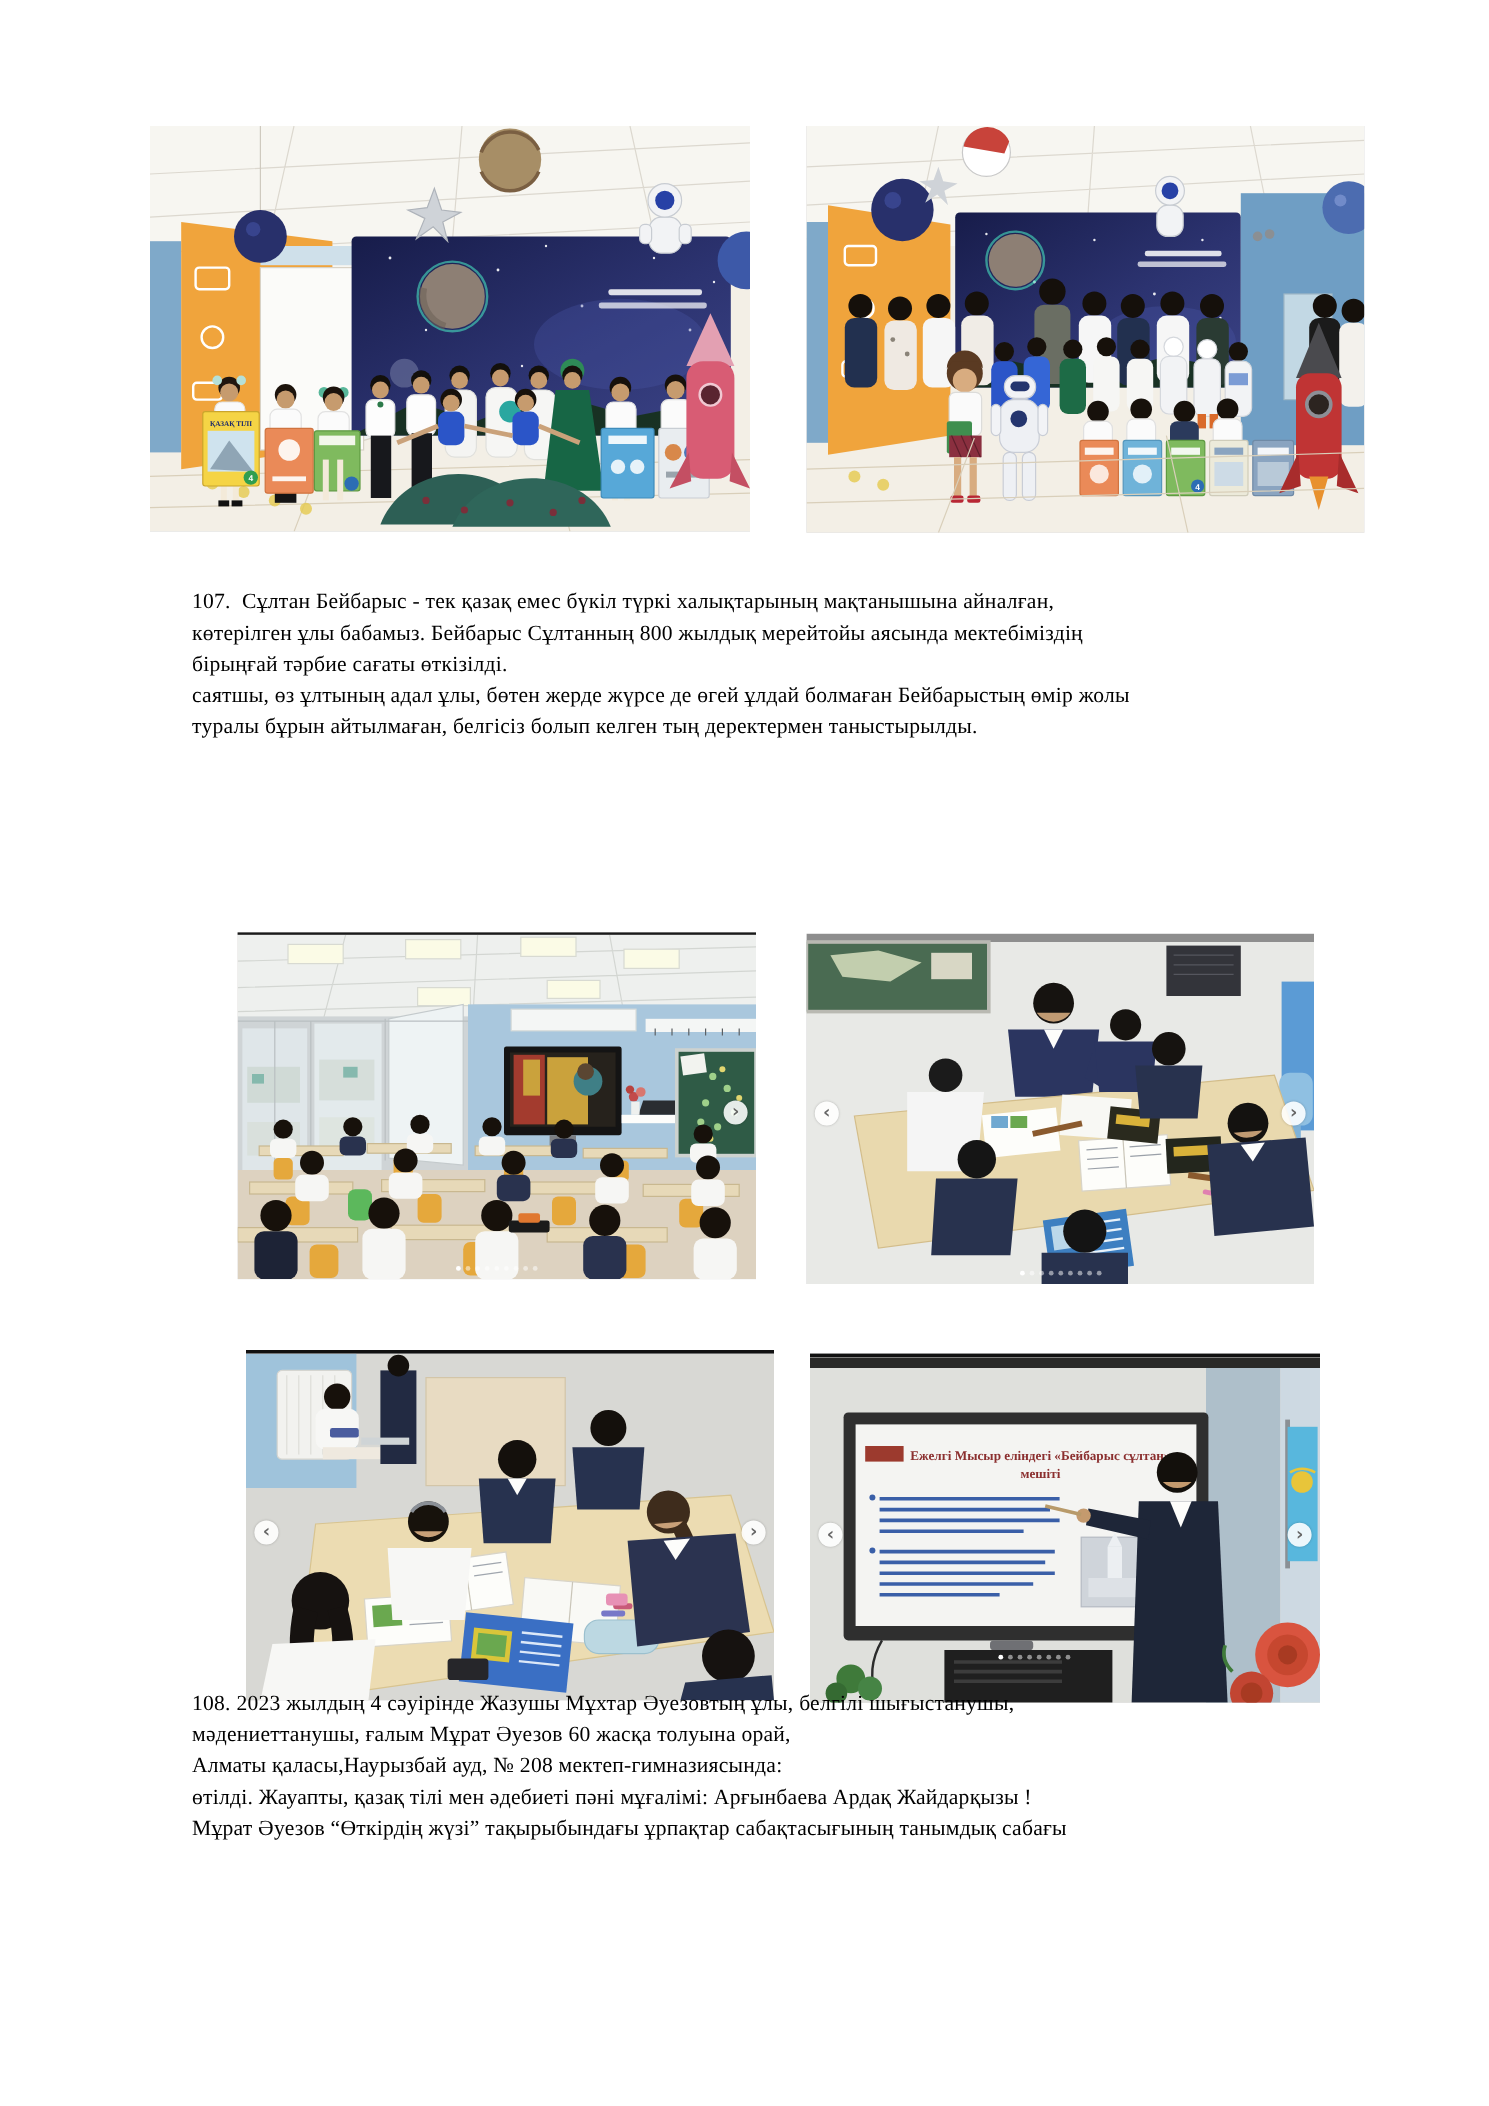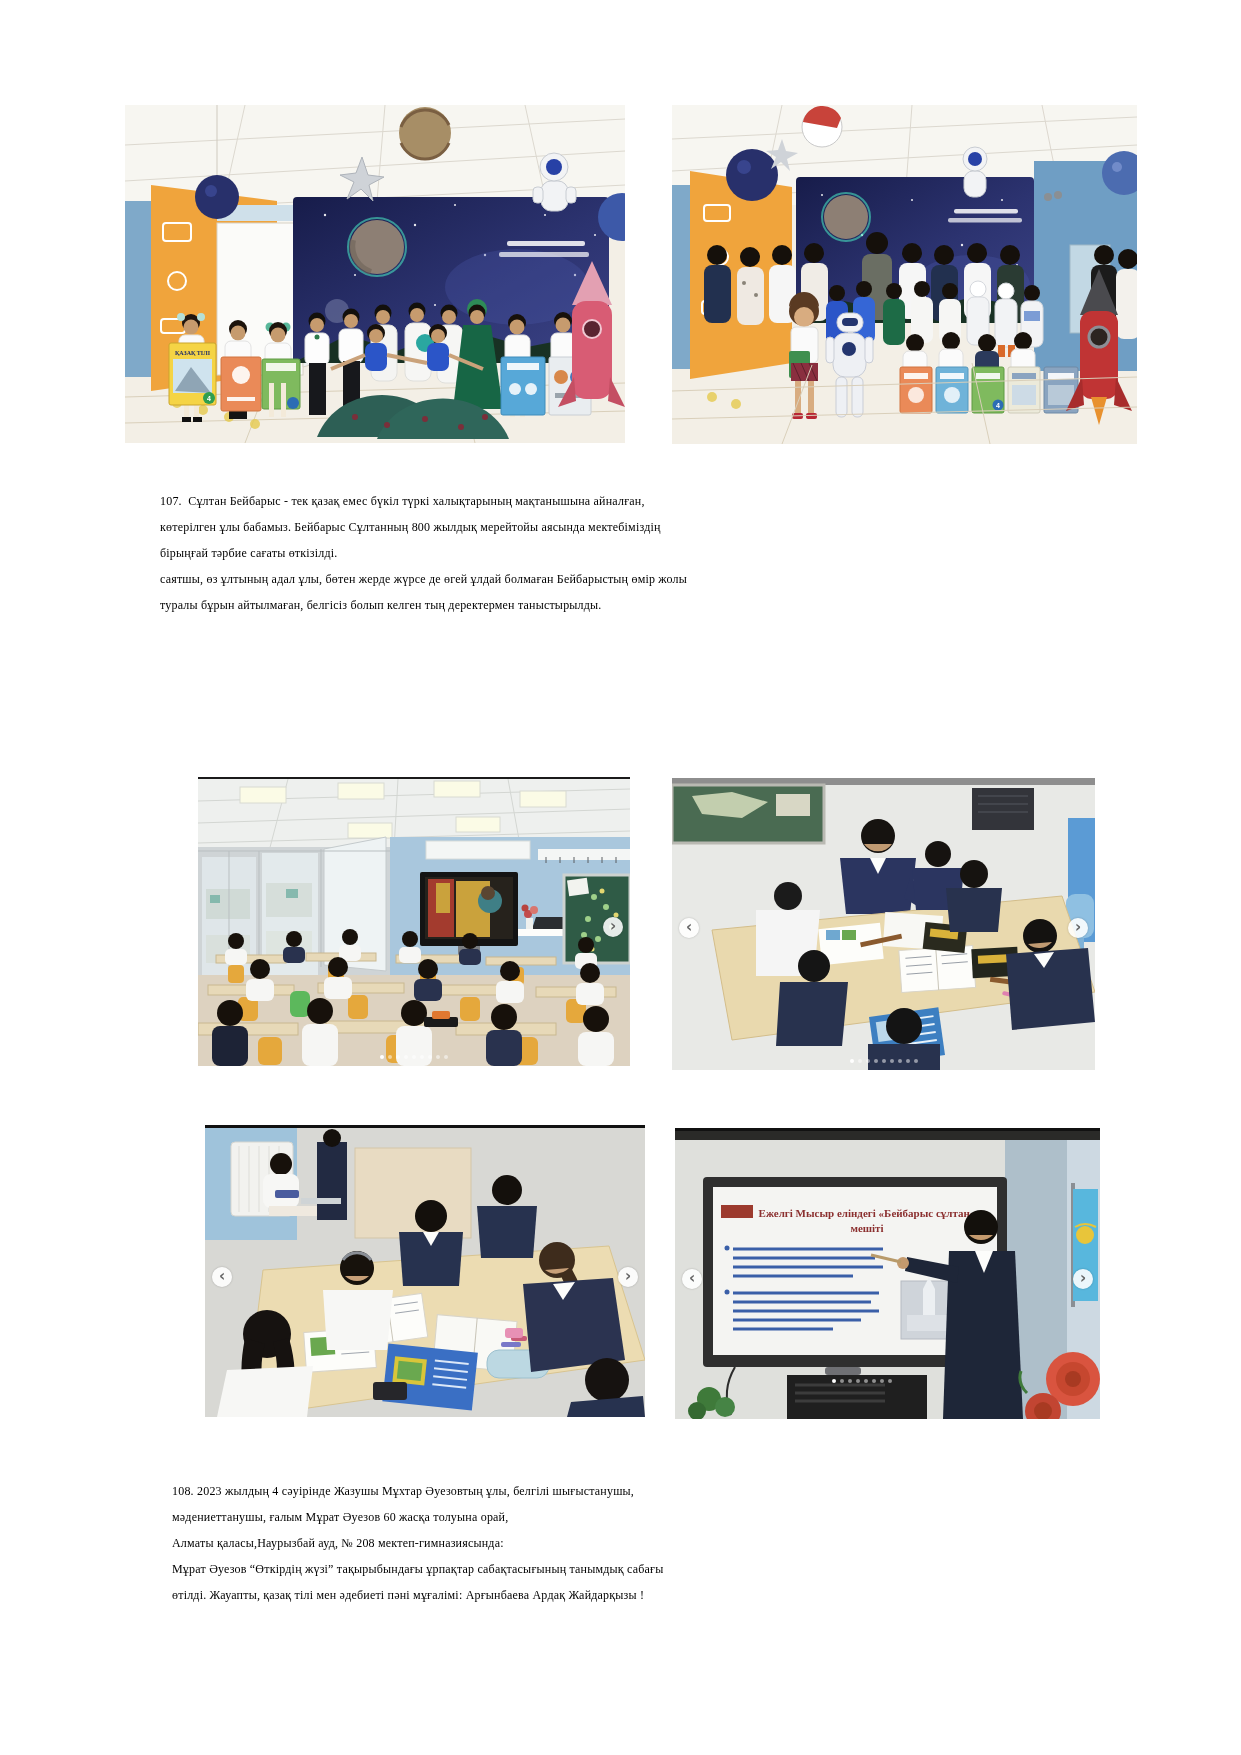--- a/index.html
+++ b/index.html
@@ -8,22 +8,22 @@
   .photo{position:absolute;margin:0;padding:0;overflow:hidden;background:#ddd;}
   .photo svg{display:block;width:100%;height:100%;}
   .photo-tl{left:125px;top:105px;width:500px;height:338px;}
   .photo-tr{left:672px;top:105px;width:465px;height:339px;}
   .photo-ml{left:198px;top:777px;width:432px;height:287px;border-top:2px solid #1a1a1a;}
   .photo-mr{left:672px;top:778px;width:423px;height:292px;}
   .photo-bl{left:205px;top:1125px;width:440px;height:289px;border-top:3px solid #111;}
   .photo-br{left:675px;top:1128px;width:425px;height:288px;border-top:3px solid #111;}
   .para{position:absolute;left:160px;width:955px;}
   .p107{top:488px;}
-  .p108{top:1478px;margin-left:12px;}
-  .para .line{white-space:pre;font-size:12px;line-height:26px;letter-spacing:.2px;}
+  .p108{top:1406px;}
+  .para .line{white-space:pre;font-size:18px;line-height:26px;letter-spacing:.2px;}
   .nav{position:absolute;top:48%;width:20px;height:20px;border-radius:50%;
        background:rgba(255,255,255,.88);color:#666;text-align:center;
        font:700 15px/19px "DejaVu Sans",sans-serif;box-shadow:0 0 2px rgba(0,0,0,.25);}
   .nav.prev{left:7px;} .nav.next{right:7px;}
   .dots{position:absolute;left:50%;transform:translateX(-50%);bottom:7px;display:flex;gap:4px;}
   .dots.on-shelf{bottom:36px;left:44%;}
   .dots i{width:4px;height:4px;border-radius:50%;background:rgba(255,255,255,.5);display:block;}
   .dots i.on{background:#fff;}
 </style>
 </head>
@@ -887,17 +887,17 @@
         <i></i>
         <i></i>
         <i></i>
     </div>
   </figure>
 
   <div class="para p108">
     <div class="line">108. 2023 жылдың 4 сәуірінде Жазушы Мұхтар Әуезовтың ұлы, белгілі шығыстанушы,</div>
     <div class="line">мәдениеттанушы, ғалым Мұрат Әуезов 60 жасқа толуына орай,</div>
     <div class="line">Алматы қаласы,Наурызбай ауд, № 208 мектеп-гимназиясында:</div>
+    <div class="line">өтілді. Жауапты, қазақ тілі мен әдебиеті пәні мұғалімі: Арғынбаева Ардақ Жайдарқызы !</div>
     <div class="line">Мұрат Әуезов “Өткірдің жүзі” тақырыбындағы ұрпақтар сабақтасығының танымдық сабағы</div>
-    <div class="line">өтілді. Жауапты, қазақ тілі мен әдебиеті пәні мұғалімі: Арғынбаева Ардақ Жайдарқызы !</div>
   </div>
 
 </div>
 
 </body></html>

